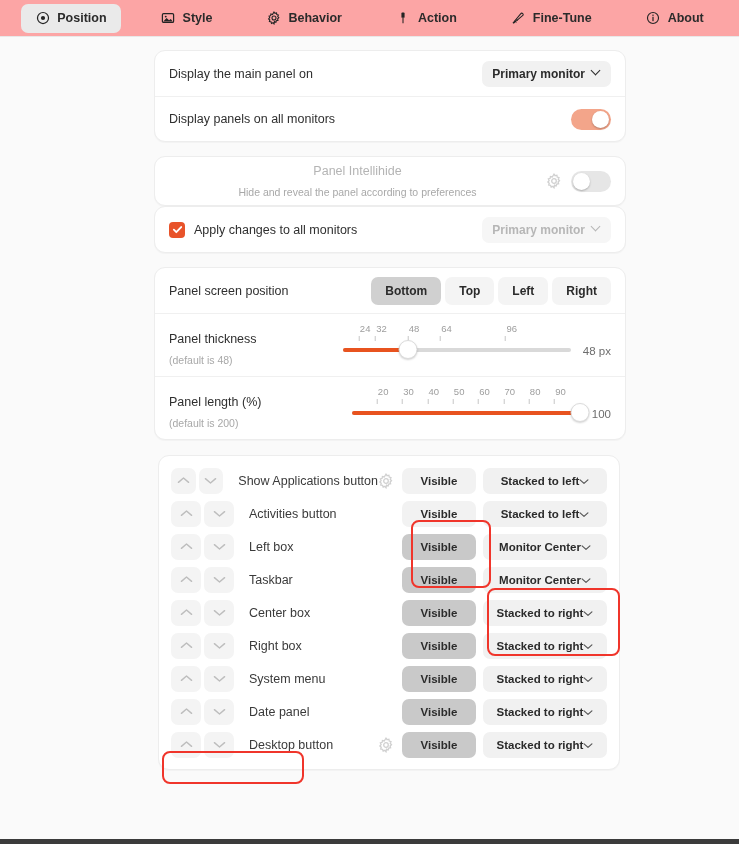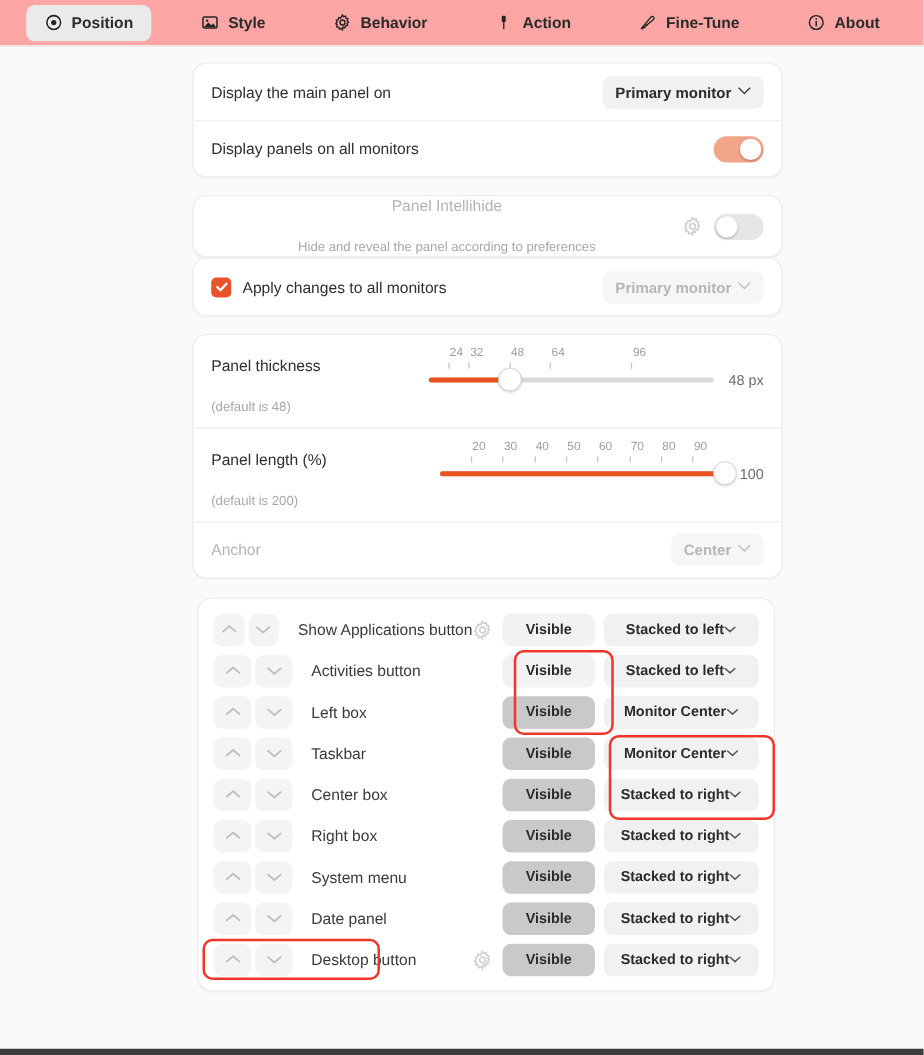--- a/index.html
+++ b/index.html
@@ -41,21 +41,21 @@
   .w480 { width: 472px; margin-left: 154px; }
   .w460 { width: 462px; margin-left: 158px; }
 
   .row {
     display: flex; align-items: center;
     padding: 0 14px;
     min-height: 45px;
   }
   .row + .row { border-top: 1px solid #f0f0f0; }
   .row-label { font-size: 12.5px; color: #2f2f2f; flex: 1; }
-  .row-label .sub { display: block; font-size: 10.5px; color: #a8a8a8; margin-top: 20px; }
+  .row-label .sub { display: block; font-size: 10.5px; color: #a8a8a8; margin-top: 8px; }
   .row-label.dim { color: #b4b4b4; }
 
   
   .combo {
     display: flex; align-items: flex-start; gap: 7px;
     background: #f1f1f1; border-radius: 7px;
     padding: 6px 10px; font-size: 12px; font-weight: bold; color: #2b2b2b;
     cursor: pointer; white-space: nowrap;
   }
   .combo.ghost { background: #f6f6f6; color: #b6b6b6; }
@@ -270,20 +270,29 @@
         </div>
         <div class="row-label">Apply changes to all monitors</div>
         <div class="combo ghost">
           <span>Primary monitor</span>
           <span class="chev"></span>
         </div>
       </div>
     </div>
 
     <div class="card w480" style="margin-top:14px;">
+      <div class="row">
+        <div class="row-label">Panel screen position</div>
+        <div class="seg">
+          <div class="seg-btn active">Bottom</div>
+          <div class="seg-btn">Top</div>
+          <div class="seg-btn">Left</div>
+          <div class="seg-btn">Right</div>
+        </div>
+      </div>
 
       <div class="srow">
         <div class="row-label">
           <span>Panel thickness</span>
           <span class="sub">(default is 48)</span>
         </div>
         <div class="slider-wrap">
           <div class="ticks" id="ticks-thickness">
               <div class="tick" style="left: 7.14286%;">
                 <span class="tnum">24</span>
@@ -355,27 +364,20 @@
               </div>
             </div>
           <div class="track">
             <div class="fill" id="fill-length" style="width: 100%;"></div>
             <div class="handle" id="handle-length" style="left: 100%;"></div>
           </div>
         </div>
         <div class="sval">100</div>
       </div>
 
-      <div class="row">
-        <div class="row-label dim">Anchor</div>
-        <div class="combo ghost">
-          <span>Center</span>
-          <span class="chev"></span>
-        </div>
-      </div>
     </div>
 
     <div class="card w460 elist" style="margin-top:15px;" id="elements-card">
         <div class="erow">
           <div class="arrowbtn">
             <svg width="13" height="9" viewBox="0 0 14 9">
               <path d="M1.5 6.5 L7 1.8 L12.5 6.5" fill="none" stroke="#bdbdbd" stroke-width="1.5" stroke-linecap="round" stroke-linejoin="round"></path>
             </svg>
           </div>
           <div class="arrowbtn">

